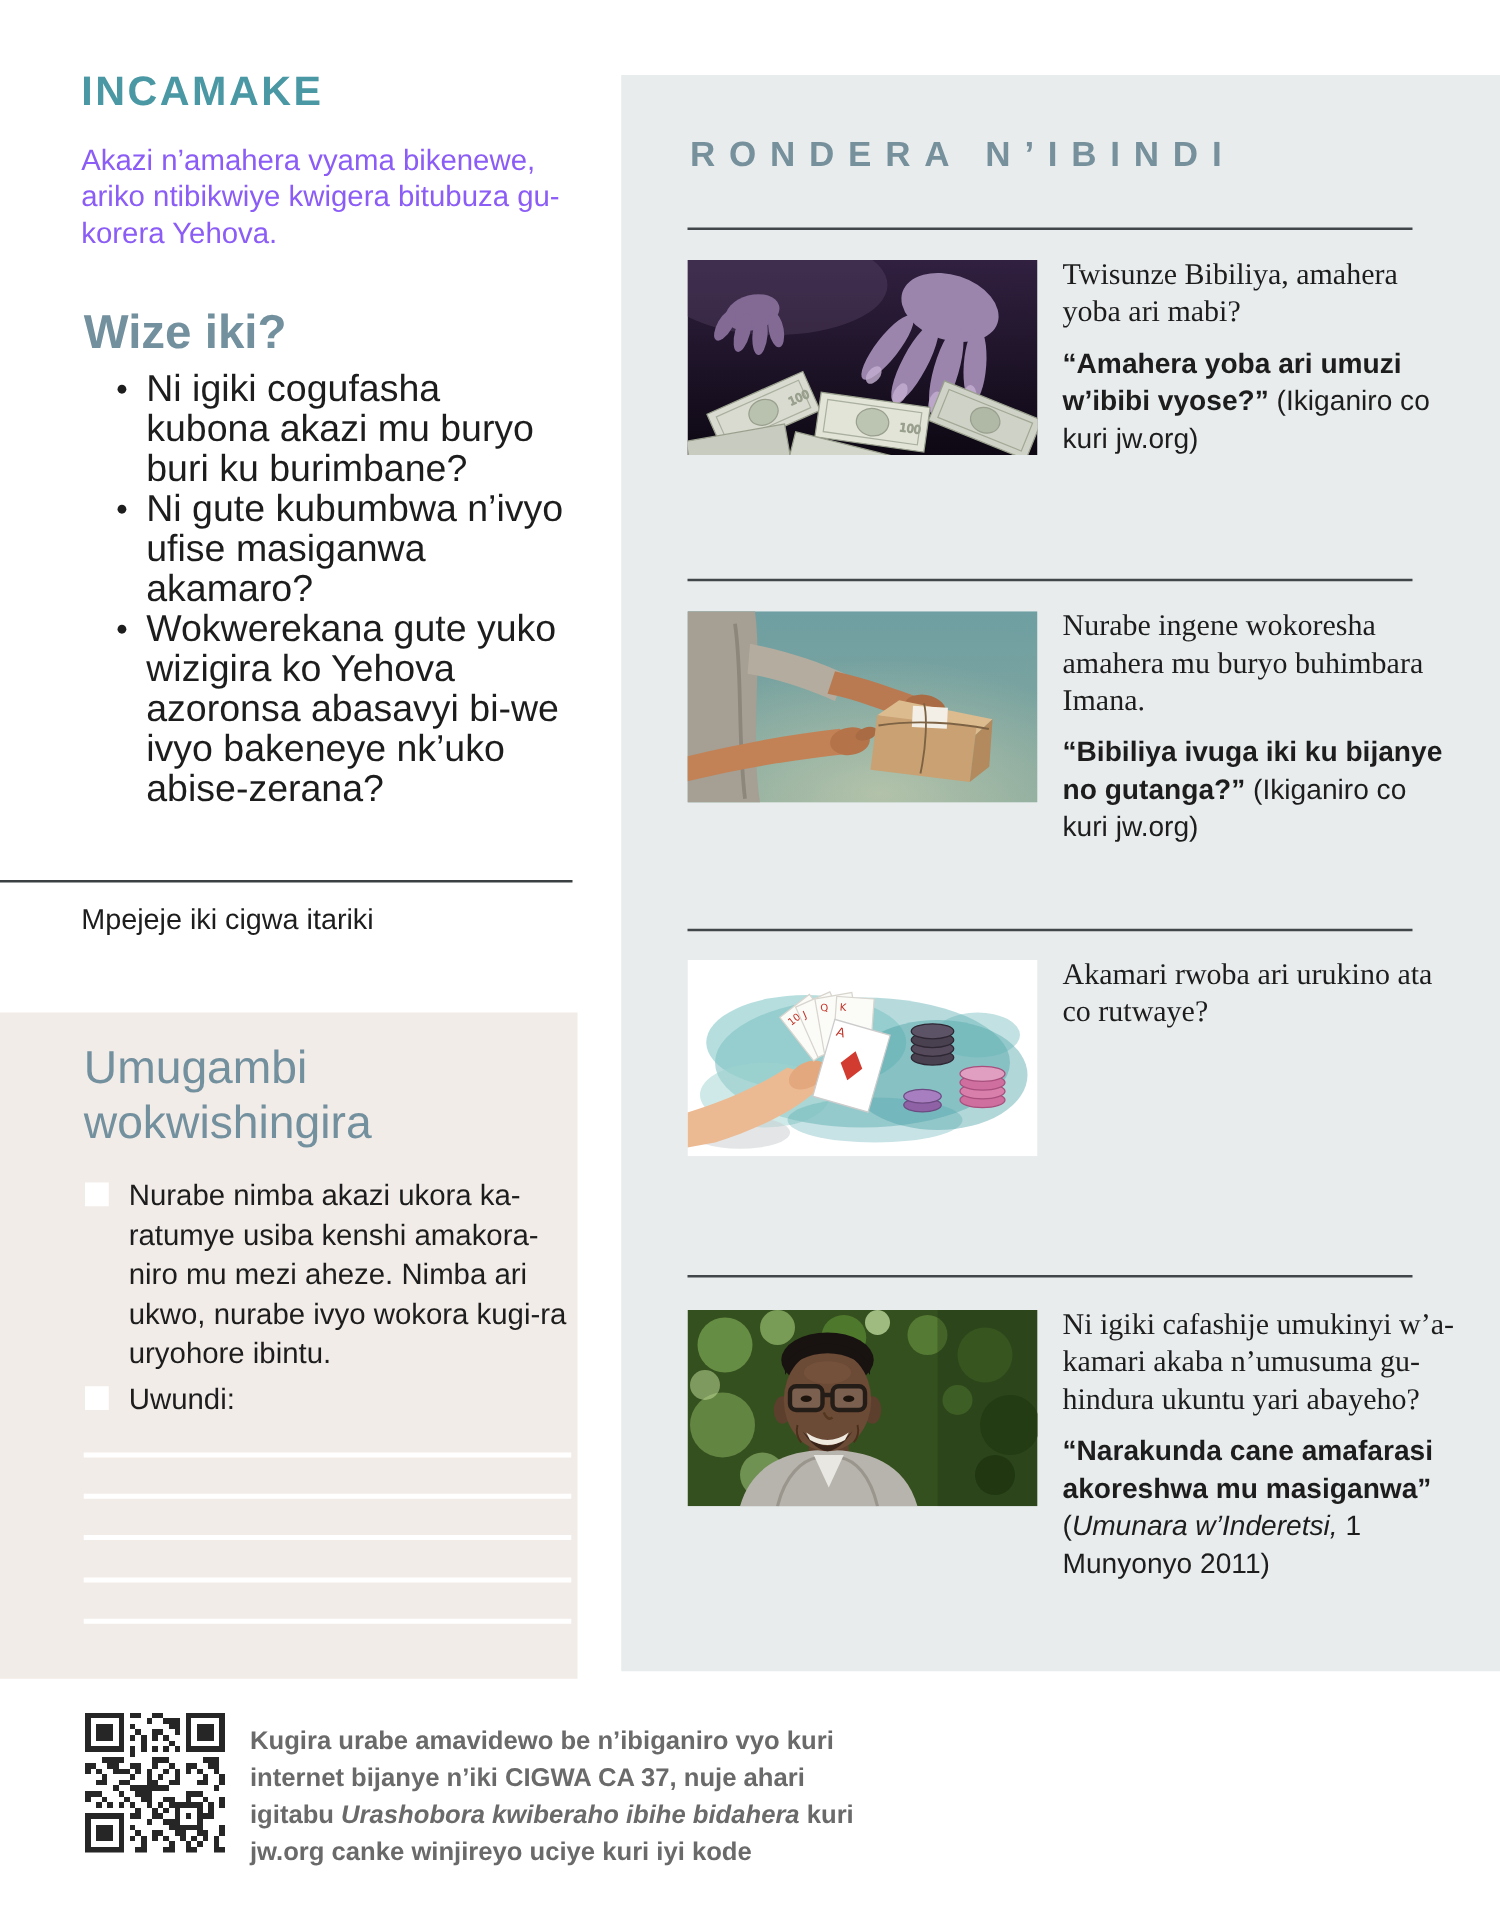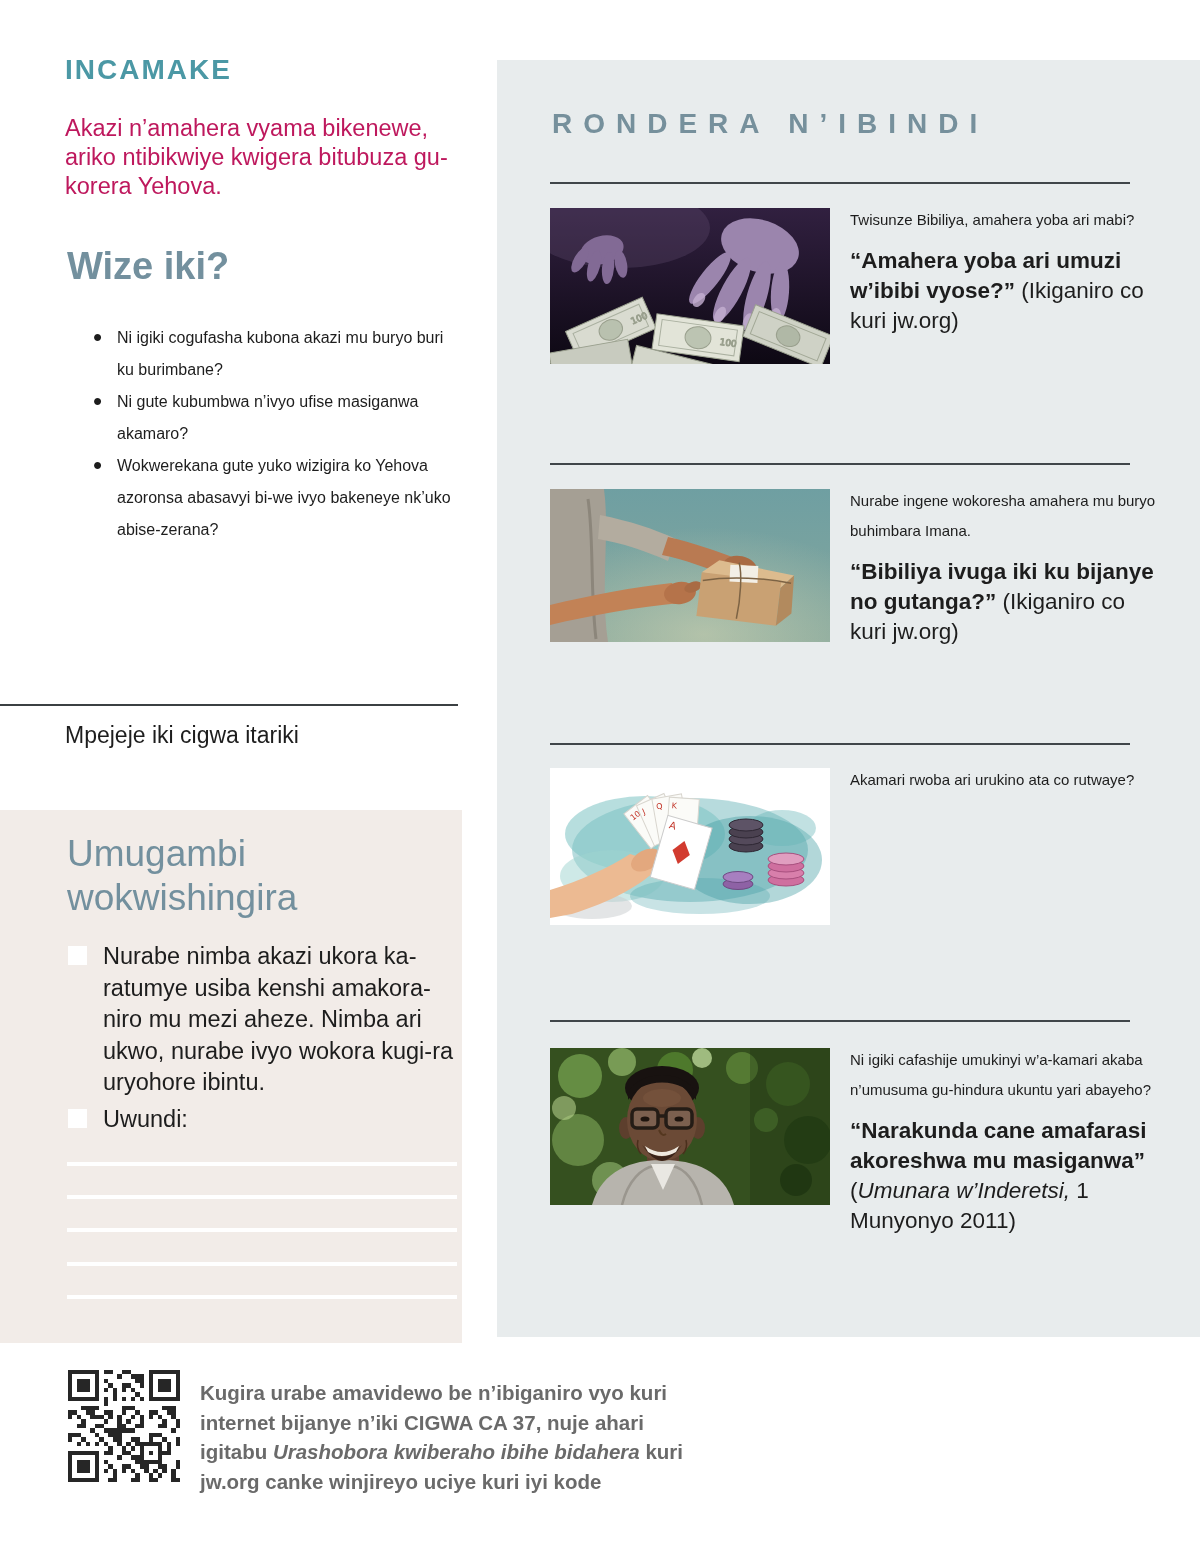--- a/index.html
+++ b/index.html
@@ -1,24 +1,24 @@
 <!DOCTYPE html>
 <html><head>
 <meta charset="utf-8">
 <style>
   html,body{margin:0;padding:0;background:#ffffff;}
   .page{position:relative;width:1200px;height:1543px;background:#ffffff;overflow:hidden;
         font-family:"Liberation Sans","DejaVu Sans",sans-serif;color:#1d1d1d;}
   .abs{position:absolute;}
 
   
-  .summary-title{left:65px;top:54px;font-size:28px;font-weight:bold;letter-spacing:2px;color:#4b98a5;margin:0;}
-  .summary-text{left:65px;top:114px;width:400px;font-size:23.5px;line-height:29px;margin:0;color:#be185d;}
+  .summary-title{left:65px;top:54px;font-size:33px;font-weight:bold;letter-spacing:2px;color:#4b98a5;margin:0;}
+  .summary-text{left:65px;top:114px;width:400px;font-size:23.5px;line-height:29px;margin:0;color:#8b5cf6;}
   .learn-title{left:65px;top:243px;font-size:38px;font-weight:bold;color:#73909e;margin:2px;}
-  .bullet-list{left:93px;top:322px;width:360px;margin:0;padding:0;list-style:none;font-size:16px;line-height:32px;}
+  .bullet-list{left:93px;top:296px;width:360px;margin:0;padding:0;list-style:none;font-size:30px;line-height:32px;}
   .bullet-list li{position:relative;padding-left:24px;}
   .bullet-list li::before{content:"\2022";position:absolute;left:0;top:-1px;font-size:26px;}
   .left-rule{left:0;top:704px;width:458px;height:2px;background:#3b4043;}
   .date-note{left:65px;top:722px;width:400px;font-size:23px;margin:0;}
 
   
   .goal-box{left:0;top:810px;width:462px;height:533px;background:#f2ece8;}
   .goal-title{position:absolute;left:67px;top:22px;width:340px;font-size:37px;line-height:44px;font-weight:normal;color:#73909e;margin:0;}
   .check-item{position:absolute;left:68px;width:392px;}
   .check-item .box{position:absolute;left:0;top:5px;width:19px;height:19px;background:#ffffff;}
@@ -26,21 +26,21 @@
   .check-item-1{top:131px;}
   .check-item-2{top:294px;}
   .write-line{position:absolute;left:67px;width:390px;height:4px;background:#ffffff;}
 
   
   .right-panel{left:497px;top:60px;width:703px;height:1277px;background:#e8eced;}
   .resources-title{position:absolute;left:55px;top:48px;font-size:28px;font-weight:bold;letter-spacing:11px;color:#76909c;margin:0;white-space:nowrap;}
   .res-rule{position:absolute;left:53px;width:580px;height:2px;background:#40464a;}
   .res-img{position:absolute;left:53px;width:280px;display:block;}
   .res-text{position:absolute;left:353px;width:315px;}
-  .res-desc{font-size:15px;line-height:30px;margin:0;}
+  .res-desc{font-size:24px;line-height:30px;margin:0;font-family:Liberation Serif, serif;}
   .res-ref{font-size:22.5px;line-height:30px;margin:11px 0 0 0;}
   .seg-b{font-weight:bold;}
   .seg-i{font-style:italic;}
 
   
   .qr{left:68px;top:1370px;}
   .footer-text{left:200px;top:1378px;width:505px;font-size:20.5px;line-height:29.5px;font-weight:bold;color:#6a6a6a;margin:0;}
 </style>
 </head>
 <body>

